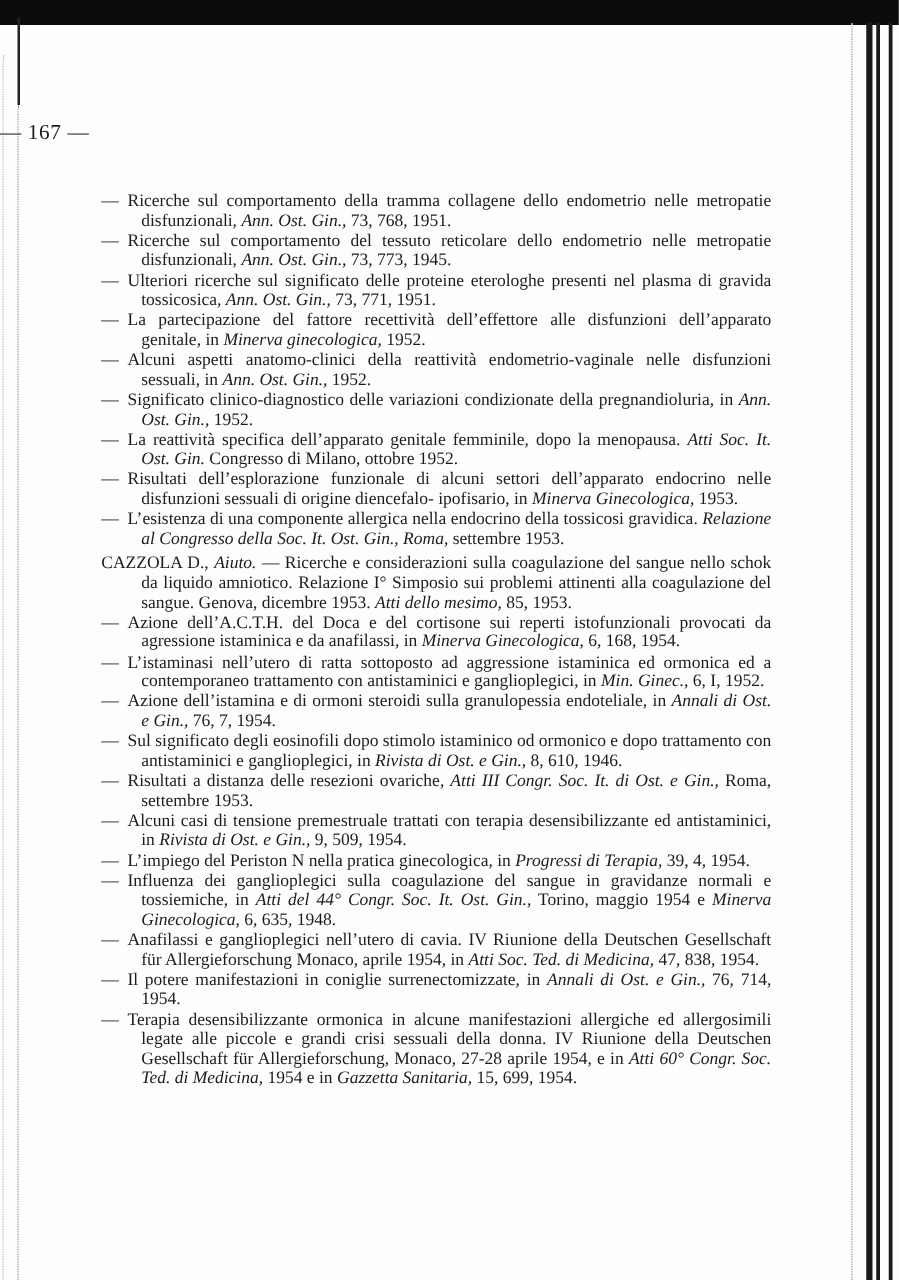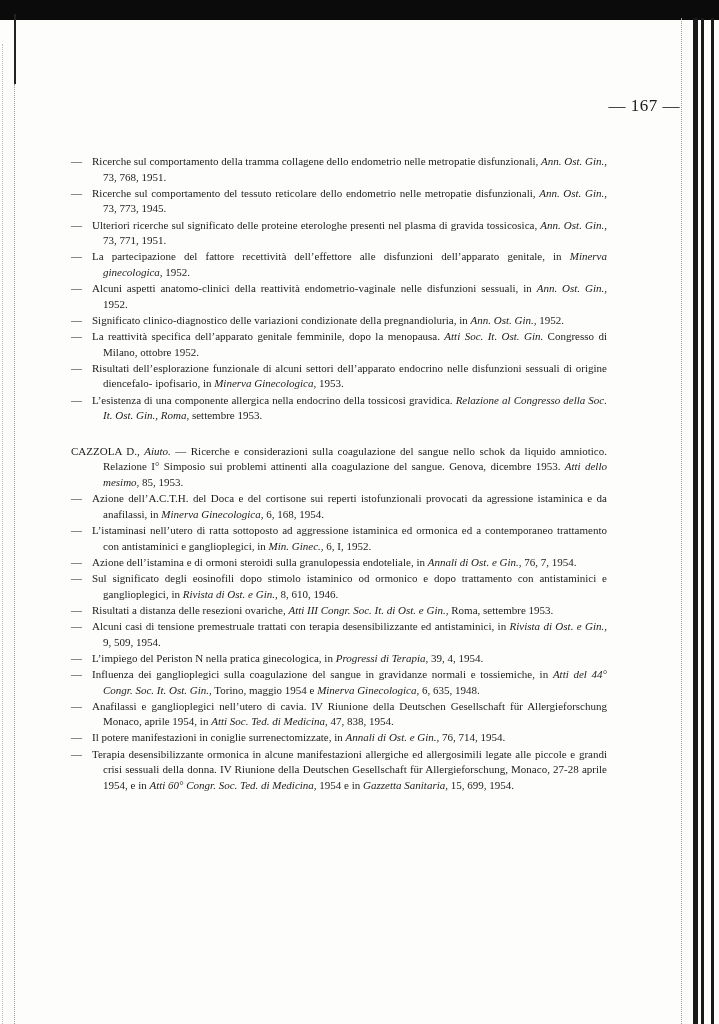--- a/index.html
+++ b/index.html
@@ -14,27 +14,27 @@
   .left-edge .line1 { position: absolute; left: 14px; top: 0; width: 2px; height: 70px; background: #222; }
   .left-edge .line2 { position: absolute; left: 14px; top: 70px; width: 1px; height: 940px; border-left: 1px dotted #999; }
   .left-edge .line3 { position: absolute; left: 2px; top: 30px; width: 1px; height: 980px; border-left: 1px dotted #bbb; }
   .right-edge { position: absolute; right: 0; top: 18px; width: 40px; height: 1006px; }
   .right-edge .r1 { position: absolute; left: 2px; top: 0; width: 1px; height: 100%; border-left: 1px dotted #999; }
   .right-edge .r2 { position: absolute; left: 14px; top: 0; width: 5px; height: 100%; background: #1a1a1a; }
   .right-edge .r3 { position: absolute; left: 22px; top: 0; width: 3px; height: 100%; background: #1a1a1a; }
   .right-edge .r4 { position: absolute; left: 32px; top: 0; width: 3px; height: 100%; background: #1a1a1a; }
 
   .page-number {
-    position: absolute; top: 96px; left: 0; width: 680px; text-align: right;
+    position: absolute; top: 96px; left: 0; width: 680px; text-align: left;
     font-size: 17px; letter-spacing: 0.5px;
   }
-  .content { position: absolute; left: 71px; top: 154px; width: 536px; font-size: 11px; line-height: 15.6px; }
+  .content { position: absolute; left: 81px; top: 154px; width: 536px; font-size: 14px; line-height: 15.6px; }
   .entry { padding-left: 32px; text-indent: -32px; text-align: justify; margin: 0 0 0.6px 0; }
   .entry .dash { display: inline-block; width: 21px; text-indent: 0; }
-  .entry.group-start { margin-top: 20px; }
+  .entry.group-start { margin-top: 4px; }
   .entry i { font-style: italic; }
 </style>
 </head>
 <body>
 
 <div class="top-bar"></div>
 <div class="left-edge">
   <div class="line1"></div>
   <div class="line2"></div>
   <div class="line3"></div>

